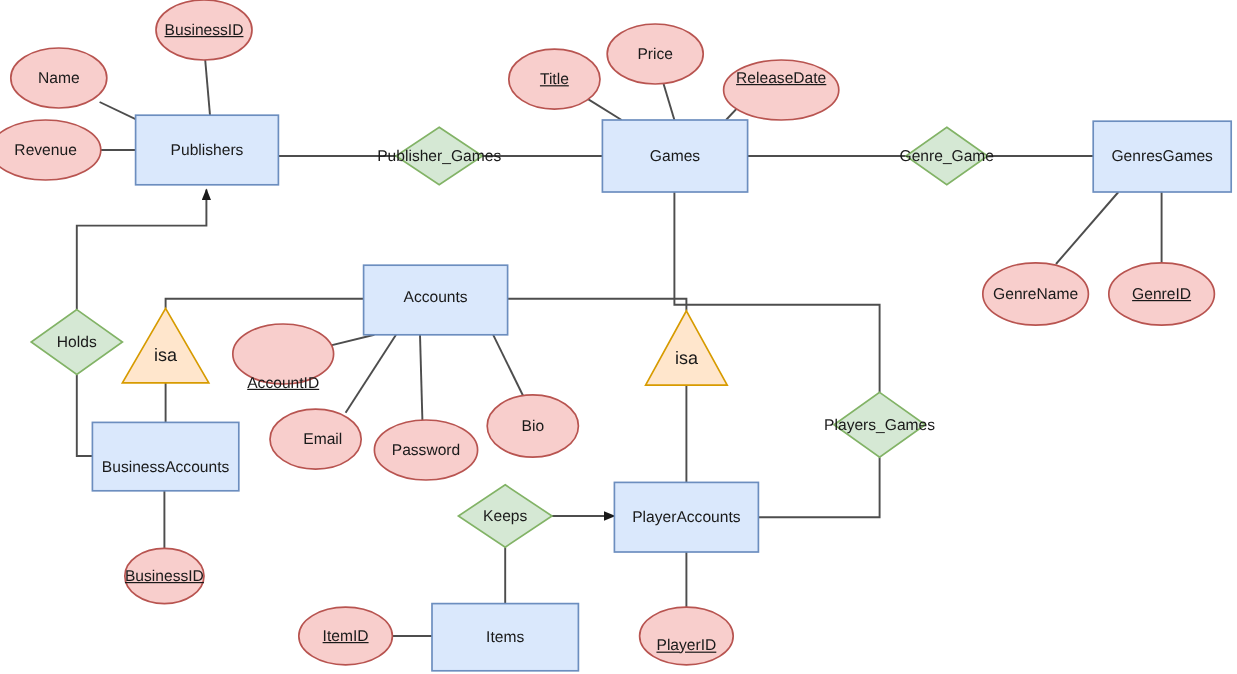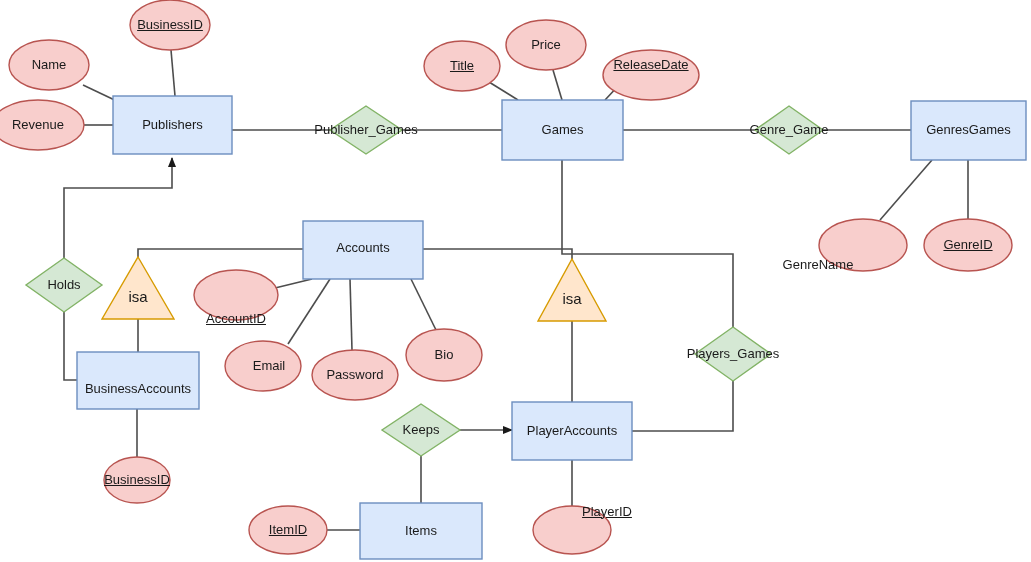--- a/index.html
+++ b/index.html
@@ -138,40 +138,40 @@
     </div>
     <div class="lbl u" style="left: 372px; top: 55px; width: 180px; height: 22px; text-align: center;">
       <span>Title</span>
     </div>
     <div class="lbl" style="left: 456px; top: 34px; width: 180px; height: 22px;">
       <span>Price</span>
     </div>
     <div class="lbl u" style="left: 561px; top: 54px; width: 180px; height: 22px;">
       <span>ReleaseDate</span>
     </div>
-    <div class="lbl" style="left: 728px; top: 234px; width: 180px; height: 22px; margin-top: 20px;">
+    <div class="lbl" style="left: 773px; top: 234px; width: 180px; height: 22px;">
       <span>GenreName</span>
     </div>
     <div class="lbl u" style="left: 878px; top: 234px; width: 180px; height: 22px;">
       <span>GenreID</span>
     </div>
     <div class="lbl u" style="left: 146px; top: 284px; width: 180px; height: 22px; margin-top: 24px;">
       <span>AccountID</span>
     </div>
     <div class="lbl" style="left: 179px; top: 355px; width: 180px; height: 22px; text-align: center;">
       <span>Email</span>
     </div>
     <div class="lbl" style="left: 265px; top: 364px; width: 180px; height: 22px;">
       <span>Password</span>
     </div>
     <div class="lbl" style="left: 354px; top: 344px; width: 180px; height: 22px;">
       <span>Bio</span>
     </div>
     <div class="lbl u" style="left: 47px; top: 469px; width: 180px; height: 22px;">
       <span>BusinessID</span>
     </div>
-    <div class="lbl u" style="left: 482px; top: 501px; width: 180px; height: 22px; margin-left: 35px;">
+    <div class="lbl u" style="left: 482px; top: 527px; width: 180px; height: 22px;">
       <span>PlayerID</span>
     </div>
     <div class="lbl u" style="left: 198px; top: 519px; width: 180px; height: 22px;">
       <span>ItemID</span>
     </div>
   </div>
 
 </body></html>

